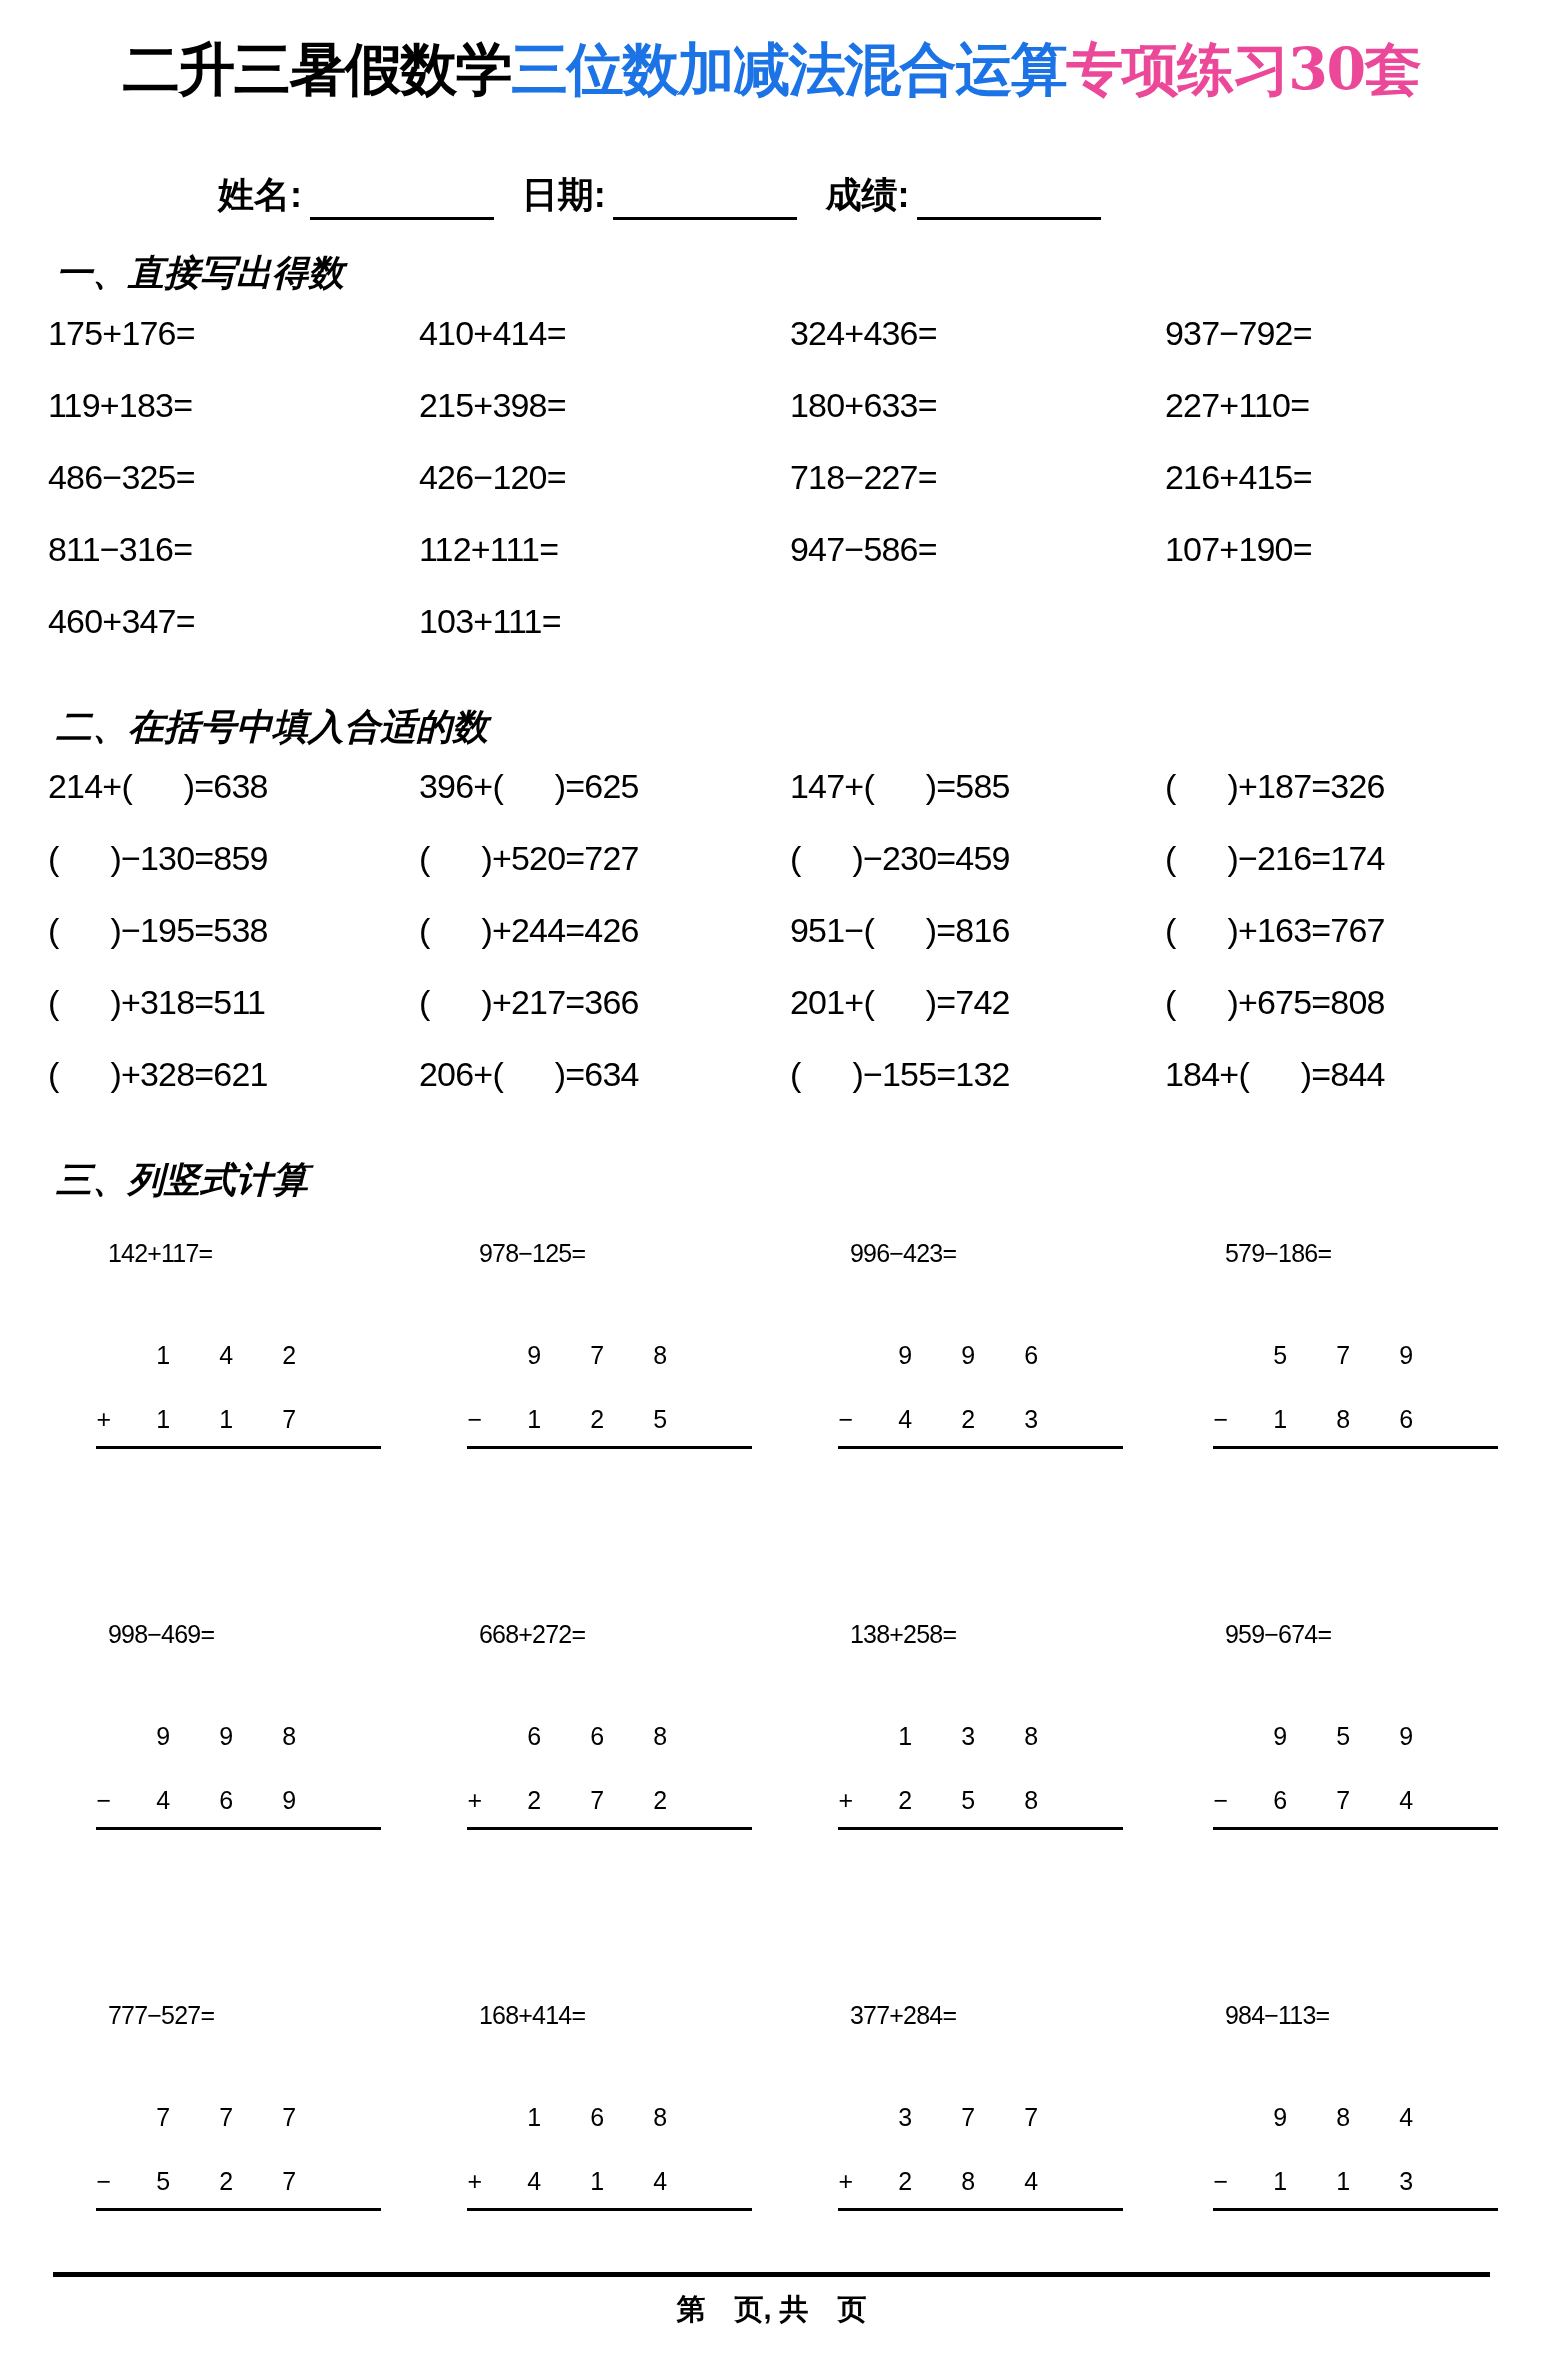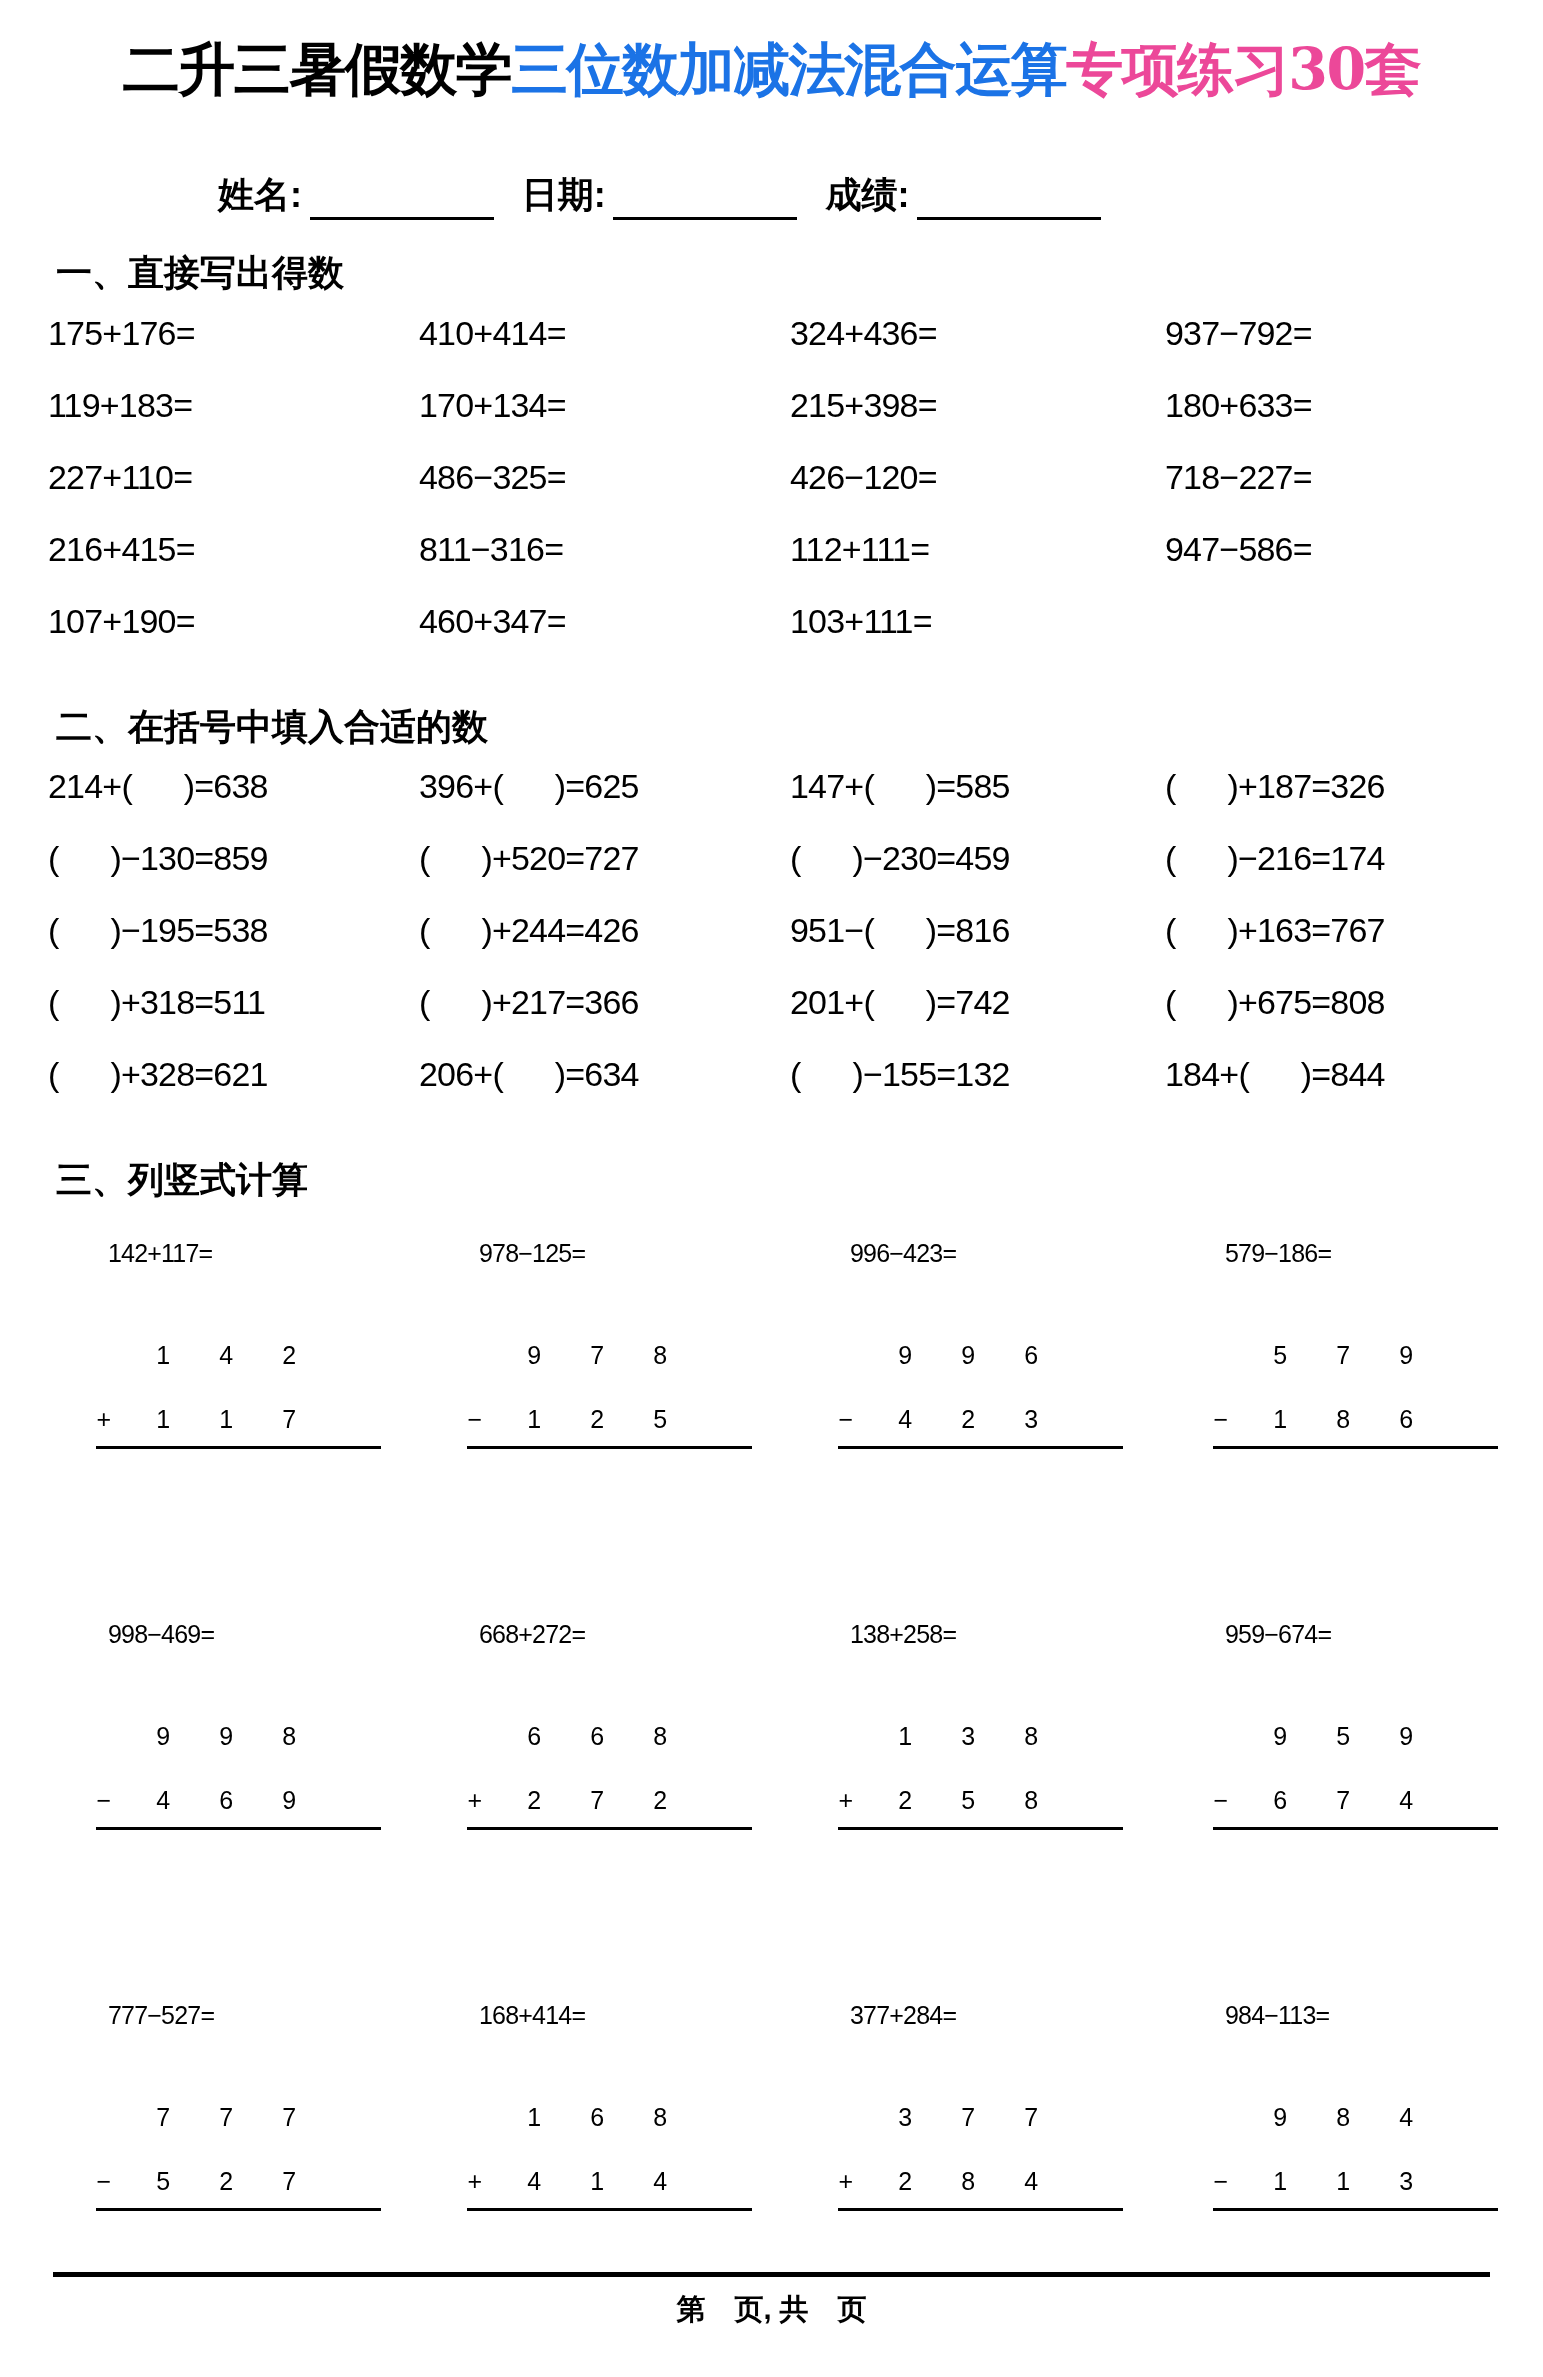--- a/index.html
+++ b/index.html
@@ -40,20 +40,21 @@
     border-bottom: 3.1px solid #000;
     margin-left: 7.7px;
     margin-right: 28px;
   }
 
   .section-heading {
     margin-top: 29px;
     margin-left: 56px;
     font-size: 36px;
     font-weight: bold;
+    font-style: italic;
   }
 
   .pgrid {
     margin-top: 15.5px;
     padding-left: 48px;
     padding-right: 31px;
     display: grid;
     grid-template-columns: 371px 371px 375px 1fr;
     grid-auto-rows: 72px;
     font-size: 34px;
@@ -125,21 +126,20 @@
   <span class="blank"></span>
 </div>
 
 <div class="section-heading">一、直接写出得数</div>
 <div class="pgrid">
   <div class="cell">175+176=</div>
   <div class="cell">410+414=</div>
   <div class="cell">324+436=</div>
   <div class="cell">937−792=</div>
   <div class="cell">119+183=</div>
-  <div class="cell">170+134=</div>
   <div class="cell">215+398=</div>
   <div class="cell">180+633=</div>
   <div class="cell">227+110=</div>
   <div class="cell">486−325=</div>
   <div class="cell">426−120=</div>
   <div class="cell">718−227=</div>
   <div class="cell">216+415=</div>
   <div class="cell">811−316=</div>
   <div class="cell">112+111=</div>
   <div class="cell">947−586=</div>

